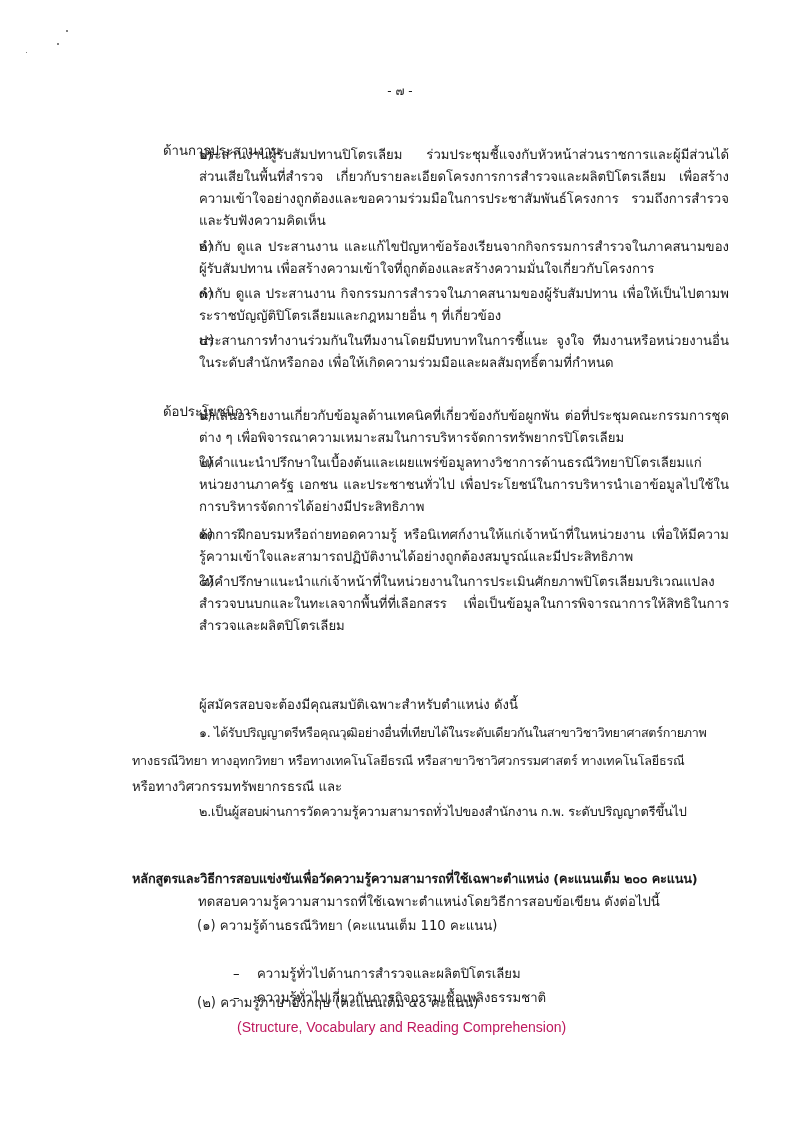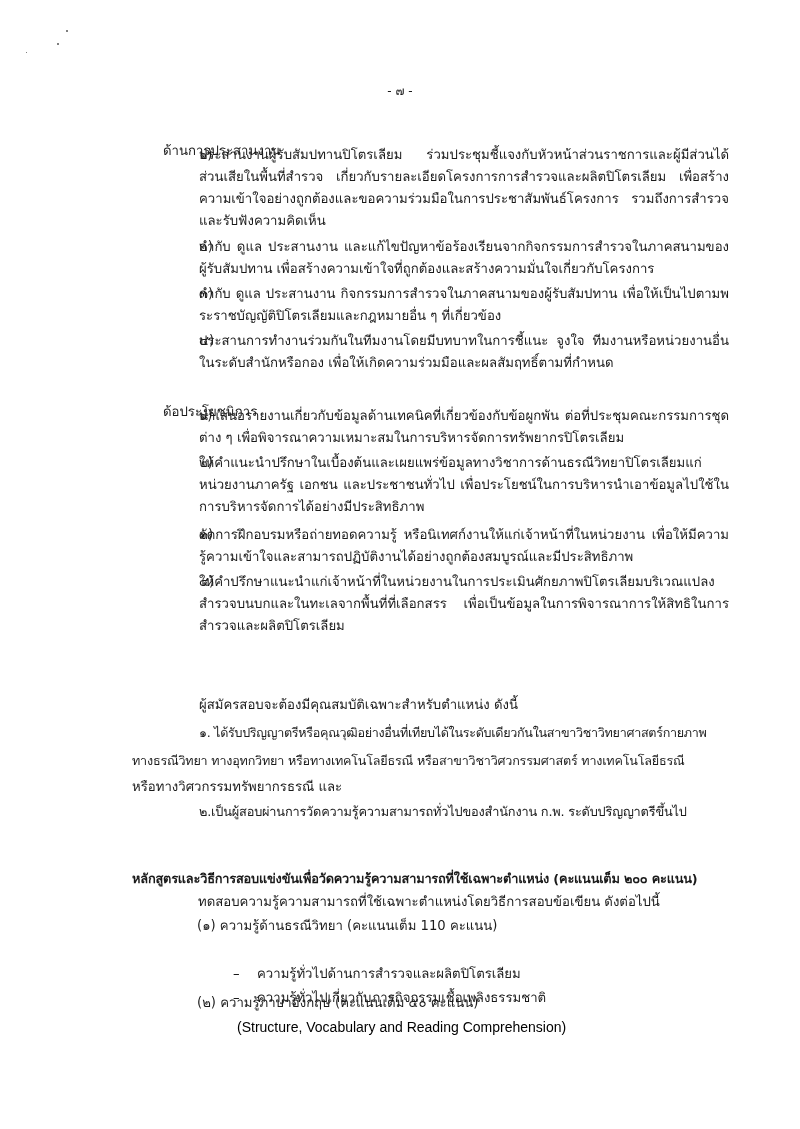--- a/index.html
+++ b/index.html
@@ -84,21 +84,21 @@
       display: inline-block;
       width: 24px;
     }
     .english {
       position: absolute;
       left: 237px;
       top: 1016px;
       white-space: nowrap;
       font-family: "Liberation Sans", sans-serif;
       font-size: 14px;
-      color: #000000;
+      color: #be185d;
     }
   </style>
 </head>
 <body>
 
 <div class="page">
 
   <span class="speck" style="left:66px;top:30px;"></span>
   <span class="speck" style="left:57px;top:43px;"></span>
   <span class="speck" style="left:26px;top:52px;width:1px;height:1px;"></span>

